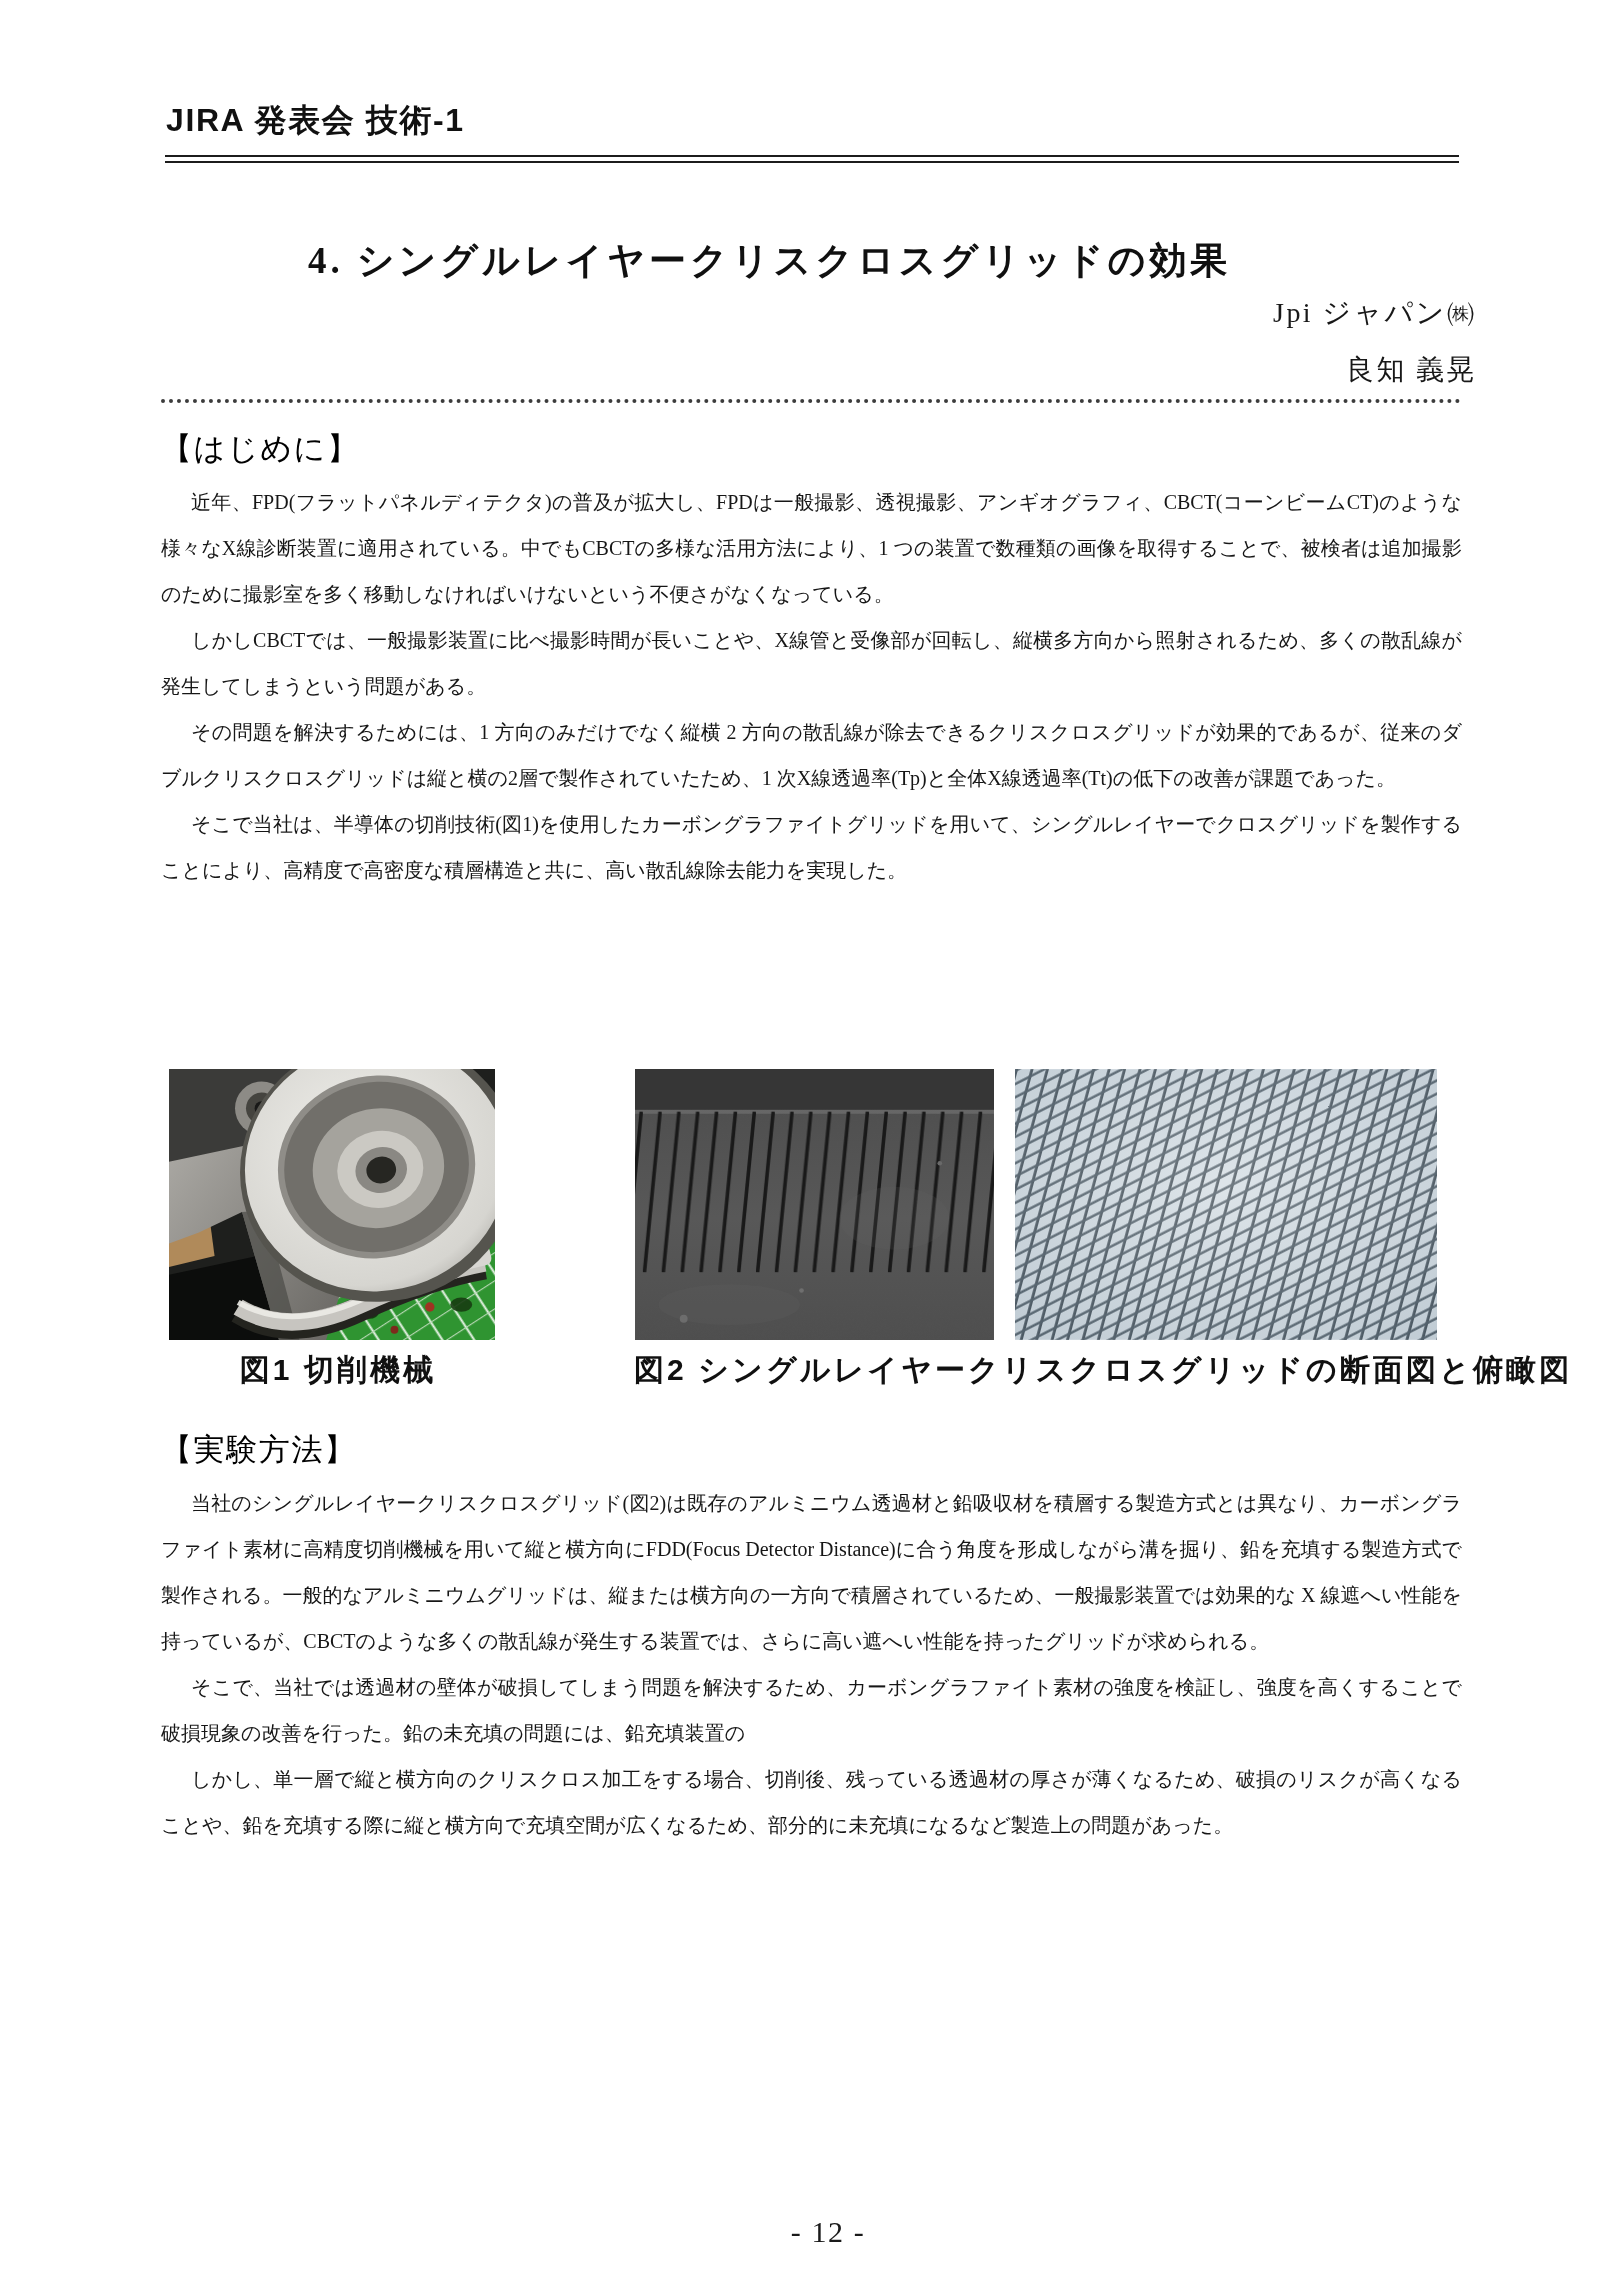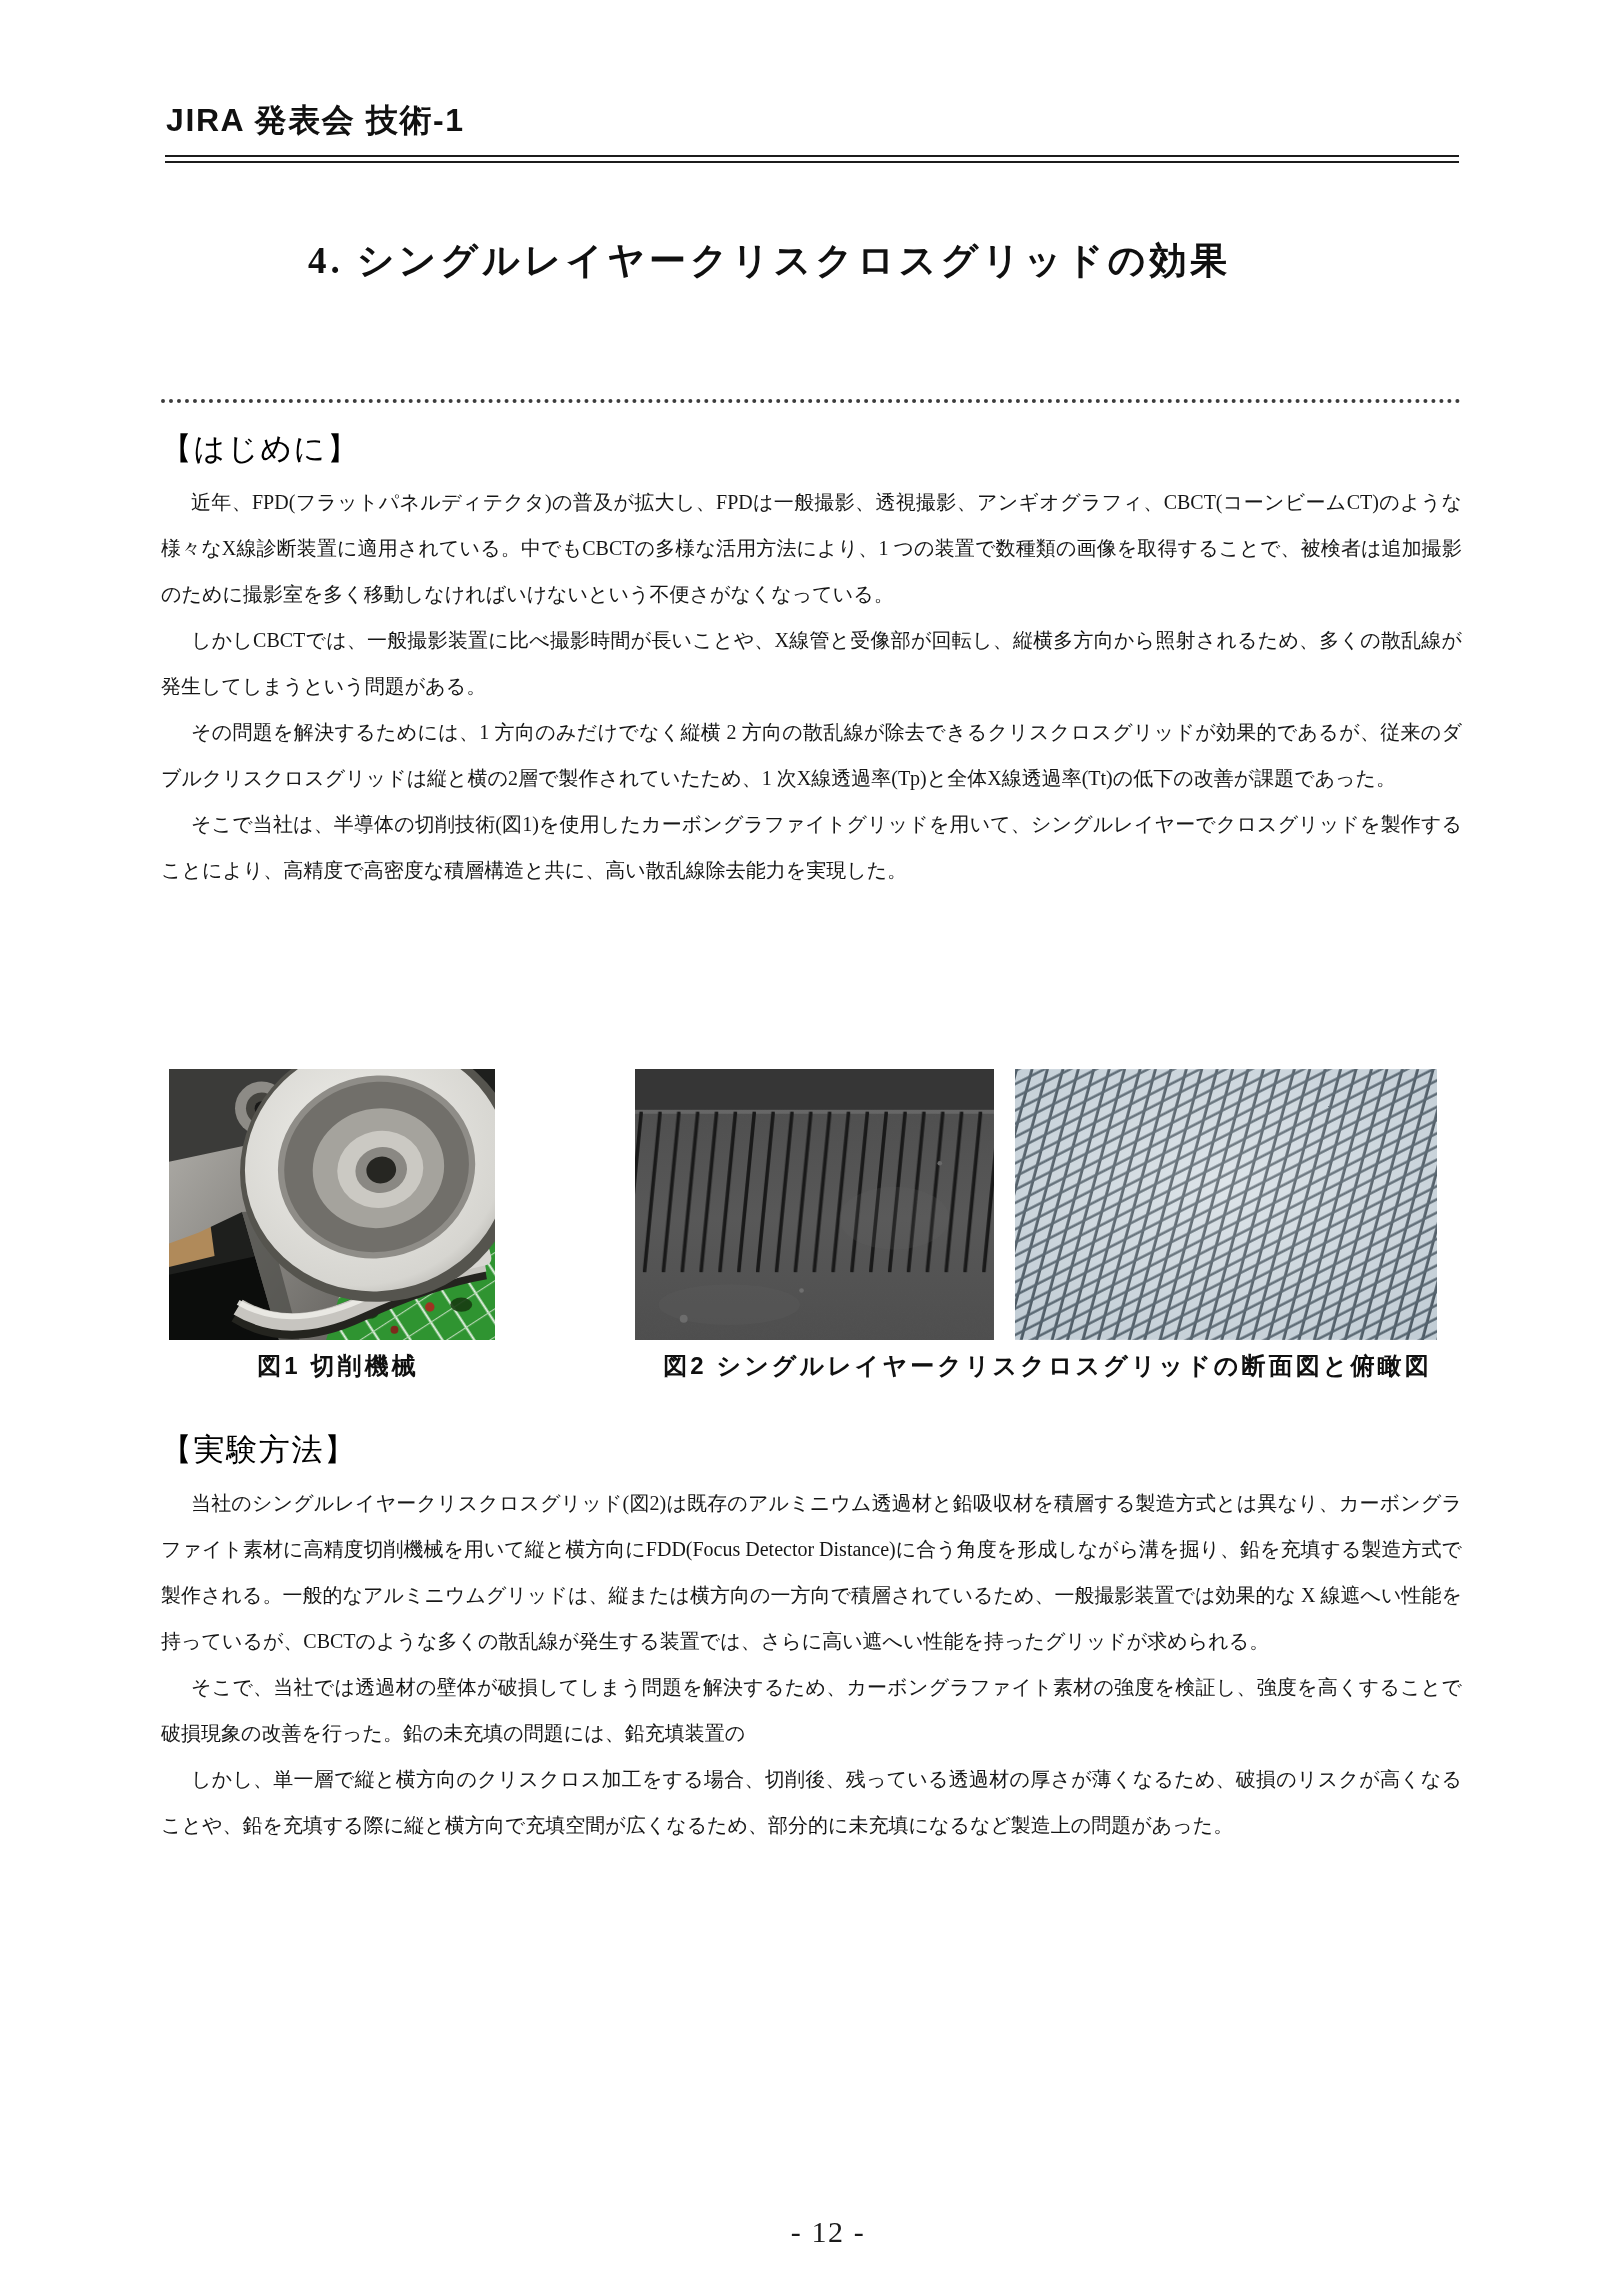--- a/index.html
+++ b/index.html
@@ -53,41 +53,45 @@
   }
   
   .figures{position:absolute;left:169px;top:1069px;width:1293px;height:271px;}
   .fig{position:absolute;top:0;height:271px;display:block;}
   .fig1{left:0;width:326px;}
   .fig2a{left:466px;width:359px;}
   .fig2b{left:846px;width:422px;}
   .caption{
     position:absolute;top:1350px;
     font-family:"Liberation Sans","DejaVu Sans",sans-serif;
-    font-weight:bold;font-size:24px;letter-spacing:3.1px;color:#101010;
+    font-weight:bold;font-size:30px;letter-spacing:3.1px;color:#101010;
     text-align:center;white-space:nowrap;
   }
   .cap1{left:169px;width:338px;}
   .cap2{left:634px;width:827px;}
   
   .footer{
     position:absolute;left:0;top:2215px;width:100%;
     text-align:center;font-size:30px;letter-spacing:1.6px;color:#1a1a1a;
   }
 </style>
 </head>
 <body>
 
 <div class="page">
 
   <div class="header">JIRA 発表会 技術-1</div>
   <div class="header-rule"></div>
 
   <h1 class="title">4. シングルレイヤークリスクロスグリッドの効果</h1>
 
+  <div class="authors">
+    <div>Jpi ジャパン㈱</div>
+    <div>良知 義晃</div>
+  </div>
 
   <div class="dotted-rule"></div>
 
   <section class="body-block sec1">
     <h2>【はじめに】</h2>
     <p>近年、FPD(フラットパネルディテクタ)の普及が拡大し、FPDは一般撮影、透視撮影、アンギオグラフィ、CBCT(コーンビームCT)のような様々なX線診断装置に適用されている。中でもCBCTの多様な活用方法により、1 つの装置で数種類の画像を取得することで、被検者は追加撮影のために撮影室を多く移動しなければいけないという不便さがなくなっている。</p>
     <p>しかしCBCTでは、一般撮影装置に比べ撮影時間が長いことや、X線管と受像部が回転し、縦横多方向から照射されるため、多くの散乱線が発生してしまうという問題がある。</p>
     <p>その問題を解決するためには、1 方向のみだけでなく縦横 2 方向の散乱線が除去できるクリスクロスグリッドが効果的であるが、従来のダブルクリスクロスグリッドは縦と横の2層で製作されていたため、1 次X線透過率(Tp)と全体X線透過率(Tt)の低下の改善が課題であった。</p>
     <p>そこで当社は、半導体の切削技術(図1)を使用したカーボングラファイトグリッドを用いて、シングルレイヤーでクロスグリッドを製作することにより、高精度で高密度な積層構造と共に、高い散乱線除去能力を実現した。</p>
   </section>

